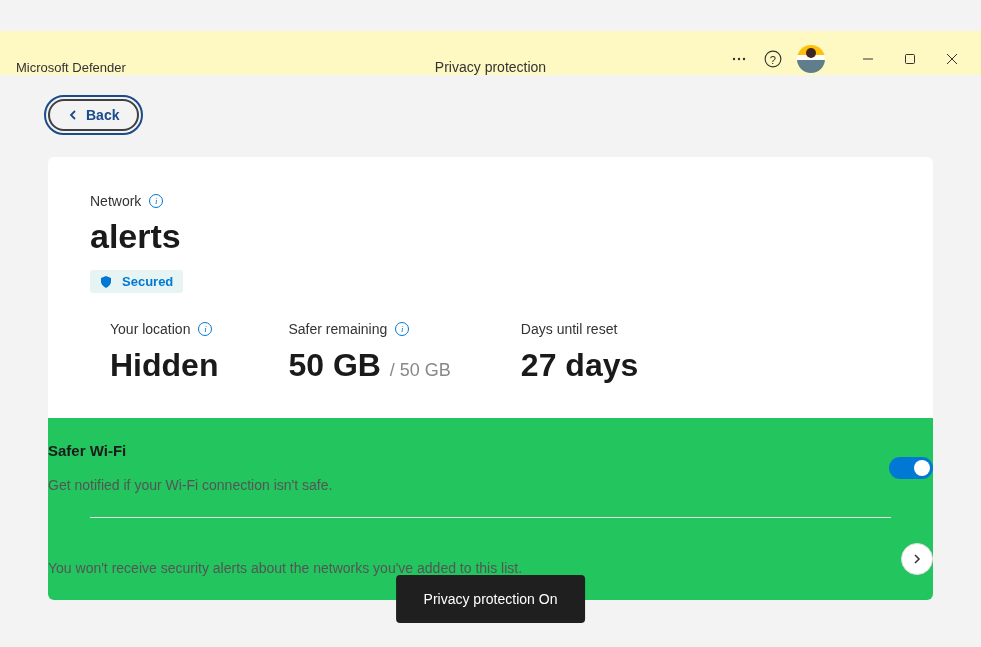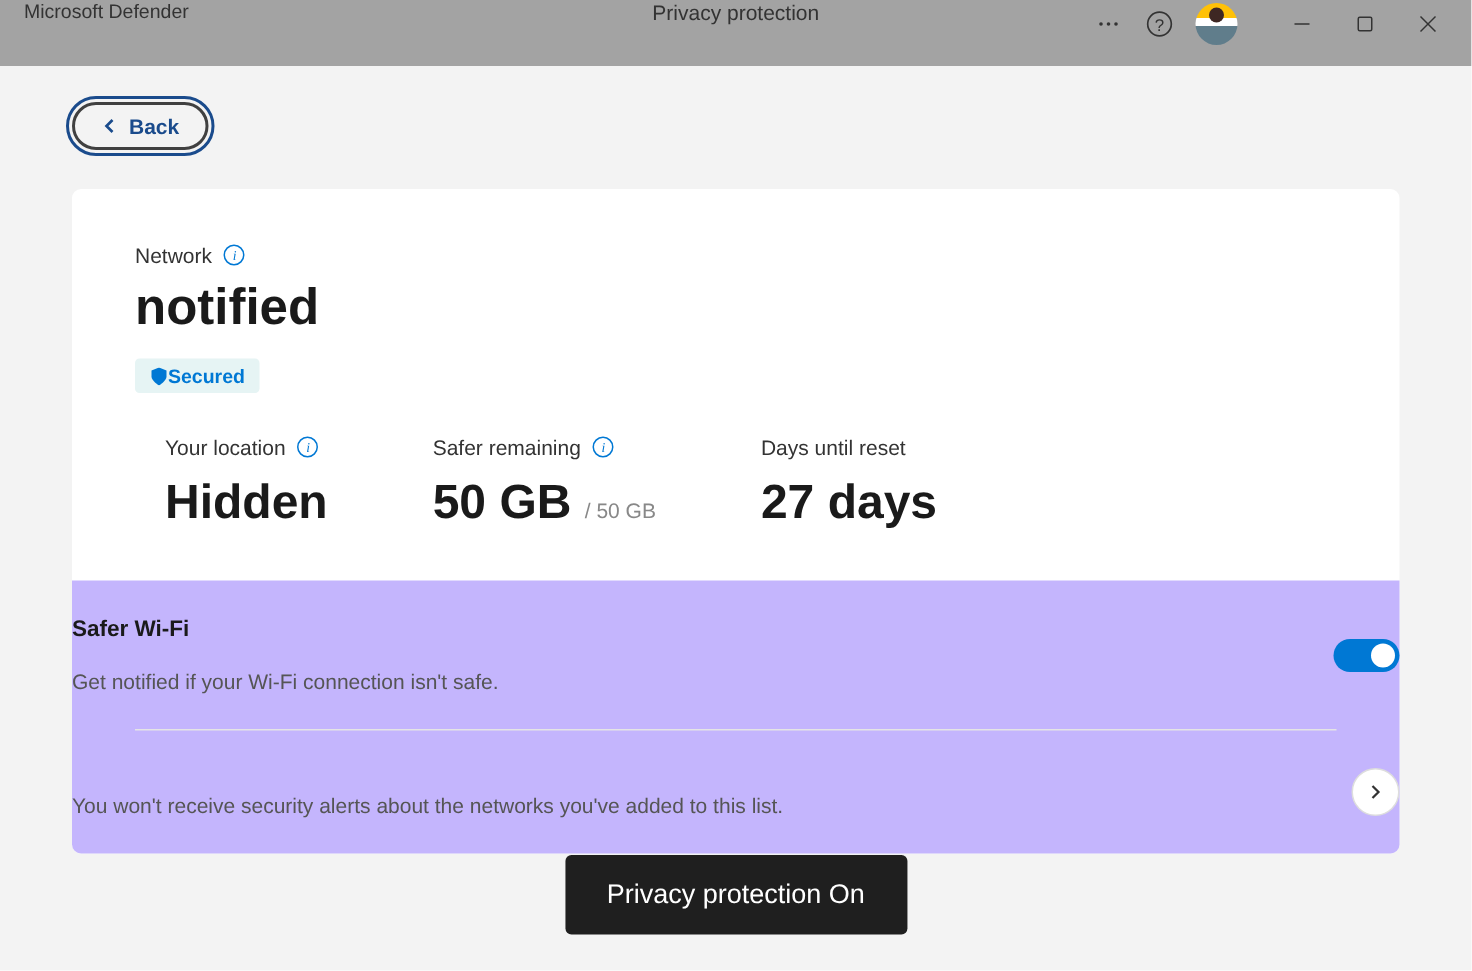--- a/index.html
+++ b/index.html
@@ -1,60 +1,60 @@
 <!DOCTYPE html>
 <html><head>
   <meta charset="utf-8">
   <style>
     * { margin: 0; padding: 0; box-sizing: border-box; font-family: 'Segoe UI', Tahoma, sans-serif; }
     body { background: #f3f3f3; width: 981px; height: 647px; overflow: hidden; position: relative; }
     
-    .titlebar { height: 44px; display: flex; align-items: flex-start; padding: 0 8px 0 16px; background: #a3a3a3; }
+    .titlebar { height: 44px; display: flex; align-items: flex-end; padding: 0 8px 0 16px; background: #fef9c3; margin-top: 31px; }
     .titlebar-appname { font-size: 13px; color: #333; }
     .titlebar-center { position: absolute; left: 50%; transform: translateX(-50%); font-size: 14px; color: #333; }
     .titlebar-right { margin-left: auto; display: flex; align-items: center; gap: 14px; }
     .titlebar-icon { width: 20px; height: 20px; display: flex; align-items: center; justify-content: center; color: #444; cursor: pointer; }
     .avatar { width: 28px; height: 28px; border-radius: 50%; background: linear-gradient(#ffc107 0 35%, #fff 35% 55%, #607d8b 55%); position: relative; overflow: hidden; }
     .avatar::after { content: ''; position: absolute; top: 3px; left: 50%; transform: translateX(-50%); width: 10px; height: 10px; background: #3e2723; border-radius: 50%; }
     .window-controls { display: flex; align-items: center; gap: 0; margin-left: 8px; }
     .window-btn { width: 42px; height: 32px; display: flex; align-items: center; justify-content: center; cursor: pointer; }
     .window-btn svg { width: 12px; height: 12px; }
     
     .back-btn { margin: 24px 0 0 48px; display: inline-flex; align-items: center; gap: 8px; padding: 6px 18px; border: 2px solid #404040; border-radius: 18px; color: #1a4b8c; font-weight: 600; font-size: 14px; cursor: pointer; background: #f3f3f3; outline: 2px solid #1a4b8c; outline-offset: 2px; }
     
     .card { margin: 26px 48px 0 48px; background: #fff; border-radius: 6px; padding: 36px 42px 0 42px; }
     
     .network-label { font-size: 14px; color: #333; display: flex; align-items: center; gap: 8px; }
     .info-icon { display: inline-flex; width: 14px; height: 14px; border: 1px solid #0078d4; border-radius: 50%; align-items: center; justify-content: center; font-size: 9px; color: #0078d4; font-style: italic; font-family: Georgia, serif; }
     
     .network-name { font-size: 34px; font-weight: 700; color: #1a1a1a; margin-top: 8px; }
     
-    .secured-badge { display: inline-flex; align-items: center; gap: 0; background: #e6f4f4; color: #0078d4; font-size: 13px; font-weight: 600; padding: 4px 10px; border-radius: 3px; margin-top: 14px; }
+    .secured-badge { display: inline-flex; align-items: center; gap: 10px; background: #e6f4f4; color: #0078d4; font-size: 13px; font-weight: 600; padding: 4px 10px; border-radius: 3px; margin-top: 14px; }
     .shield-icon { width: 12px; height: 12px; }
     
     .stats-row { display: flex; gap: 50px; margin-top: 28px; padding-bottom: 34px; }
     .stat { display: flex; flex-direction: column; gap: 10px; margin-left: 20px; }
     .stat-label { font-size: 14px; color: #333; display: flex; align-items: center; gap: 8px; }
     .stat-value { font-size: 32px; font-weight: 700; color: #1a1a1a; }
-    .stat-sub { font-size: 14px; font-weight: 400; color: #888; }
+    .stat-sub { font-size: 18px; font-weight: 400; color: #888; }
     
     .vpn-box { border: 3px solid #d32f2f; padding: 10px 14px 14px 14px; margin-left: -14px; }
     .vpn-value-row { display: flex; align-items: center; gap: 14px; }
     .toggle { width: 44px; height: 22px; background: #0078d4; border-radius: 11px; position: relative; cursor: pointer; }
     .toggle::after { content: ''; position: absolute; right: 3px; top: 3px; width: 16px; height: 16px; background: #fff; border-radius: 50%; }
     .settings-section { padding: 24px 42px; margin: 0 -42px; }
     .setting-title { font-size: 15px; font-weight: 700; color: #1a1a1a; }
     .setting-desc { font-size: 14px; color: #555; margin-top: 18px; }
     .setting-row { display: flex; align-items: center; justify-content: space-between; }
     .chevron-btn { width: 32px; height: 32px; border: 1px solid #ddd; border-radius: 50%; display: flex; align-items: center; justify-content: center; cursor: pointer; background: #fff; }
     
-    .gray-footer { background: #c4b5fd; margin: 0 -42px; border-radius: 0 0 6px 6px; }
+    .gray-footer { background: #22c55e; margin: 0 -42px; border-radius: 0 0 6px 6px; }
     .inner-divider { height: 1px; background: #e5e5e5; margin: 0 42px; }
     
-    .toast { position: absolute; left: 50%; bottom: 24px; transform: translateX(-50%); background: #1f1f1f; color: #fff; padding: 16px 28px; border-radius: 4px; font-size: 18px; }
+    .toast { position: absolute; left: 50%; bottom: 24px; transform: translateX(-50%); background: #1f1f1f; color: #fff; padding: 16px 28px; border-radius: 4px; font-size: 14px; }
   </style>
 </head>
 <body>
 
 
 
 <div class="titlebar">
   <span class="titlebar-appname">Microsoft Defender</span>
   <span class="titlebar-center">Privacy protection</span>
   <div class="titlebar-right">
@@ -98,21 +98,21 @@
       <path d="M7 1 L3 5 L7 9" fill="none" stroke="#1a4b8c" stroke-width="1.8"></path>
     </svg>
   <span>Back</span>
 </div>
 
 <div class="card">
   <div class="network-label">
     <span>Network</span>
     <span class="info-icon">i</span>
   </div>
-  <div class="network-name">notified</div>
+  <div class="network-name">alerts</div>
   <div class="secured-badge">
     <svg class="shield-icon" viewBox="0 0 12 12">
         <path d="M6 0 L11 2 V6 C11 9 6 12 6 12 C6 12 1 9 1 6 V2 Z" fill="#0078d4"></path>
       </svg>
     <span>Secured</span>
   </div>
   
   <div class="stats-row">
     <div class="stat">
       <div class="stat-label">

